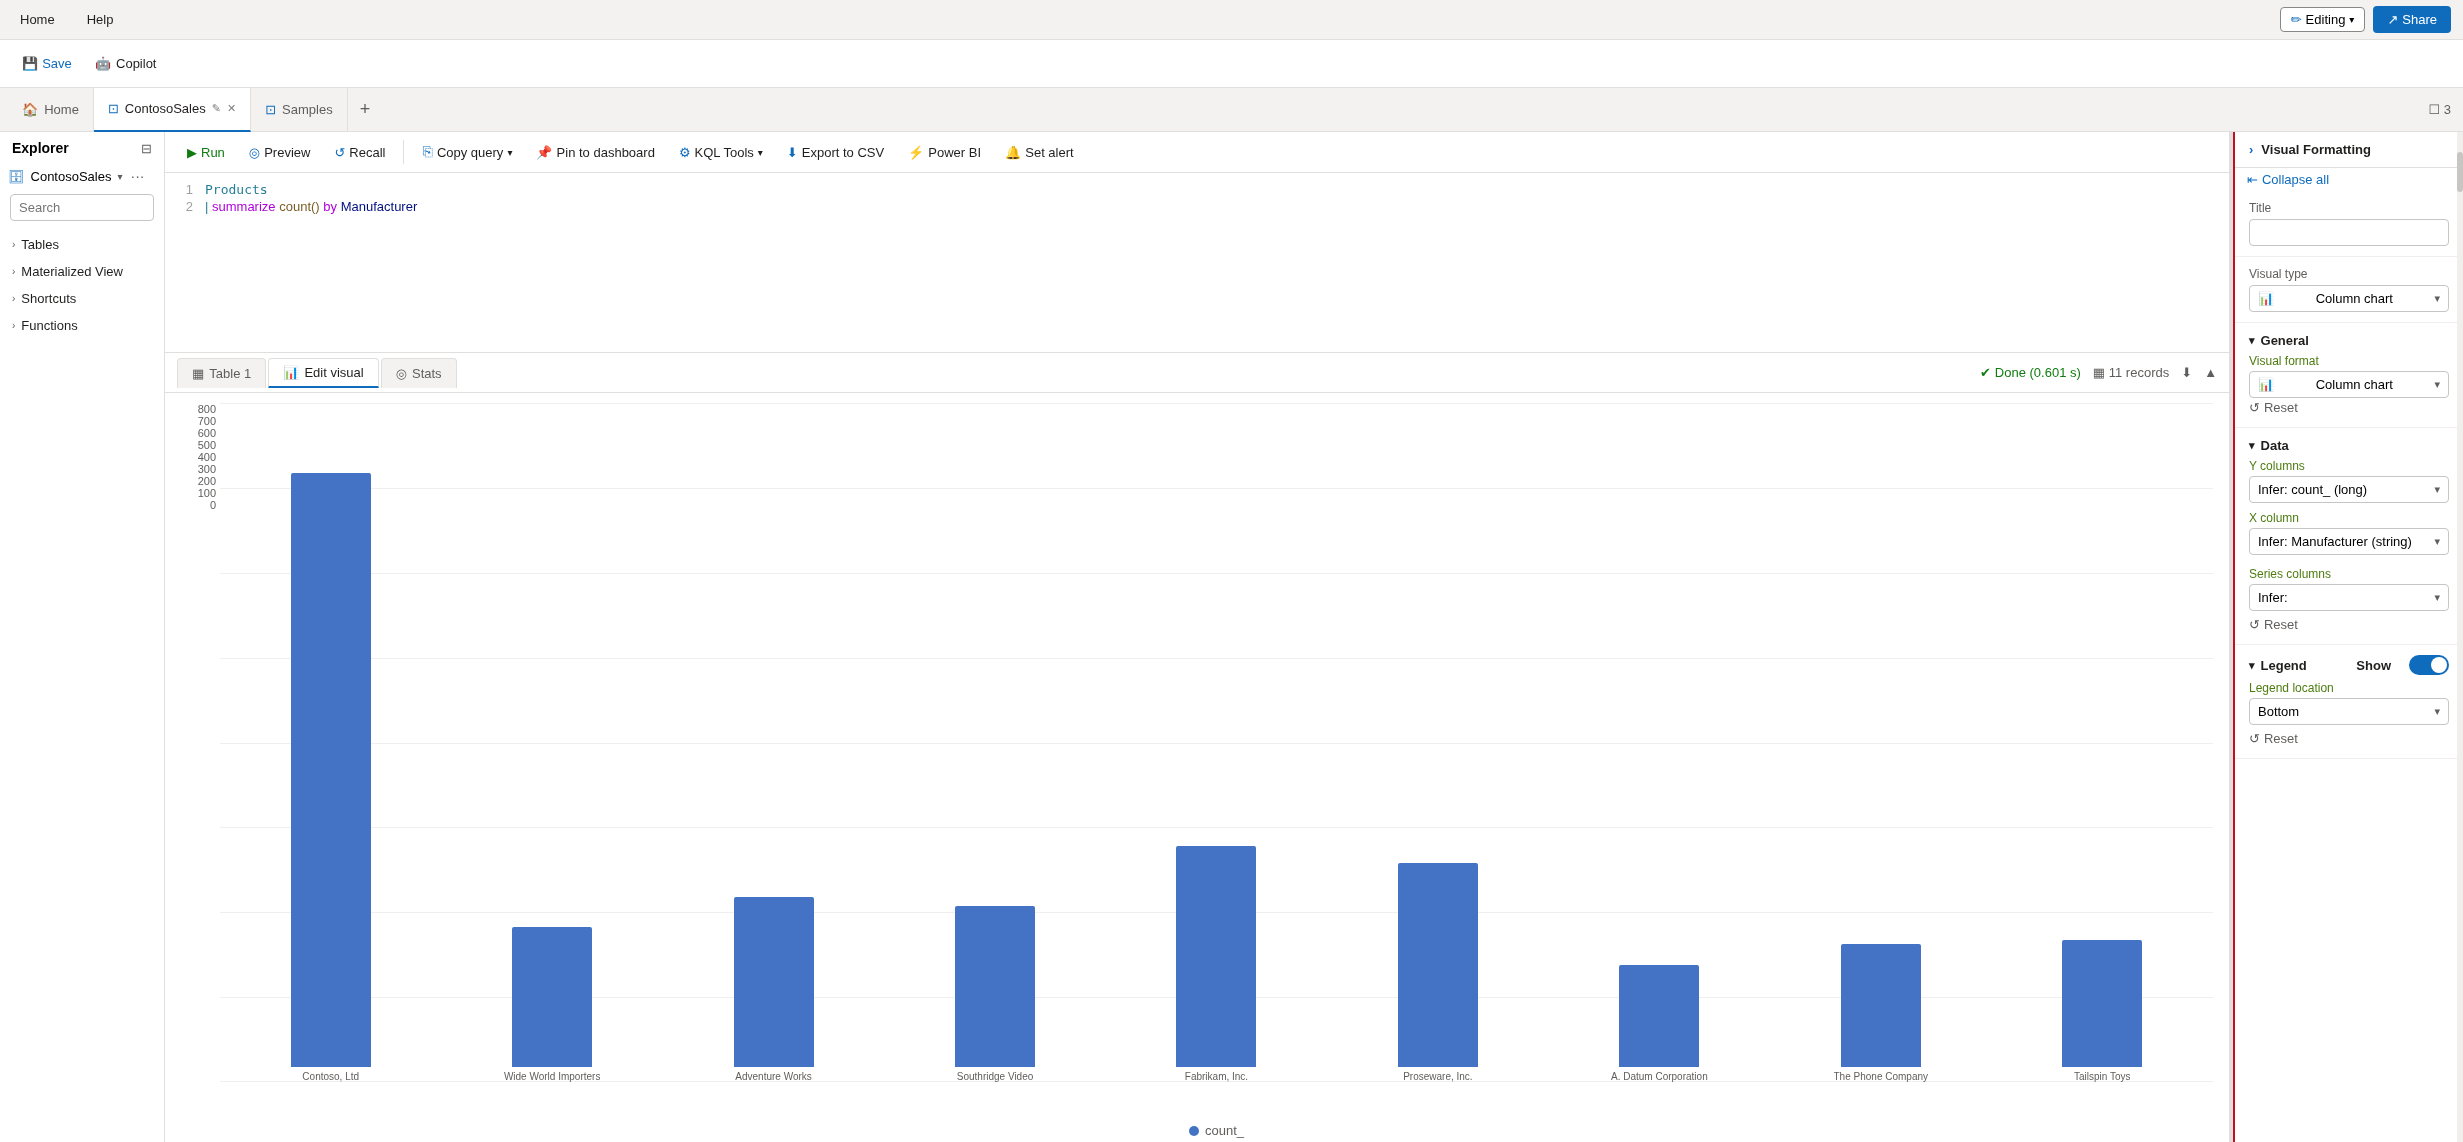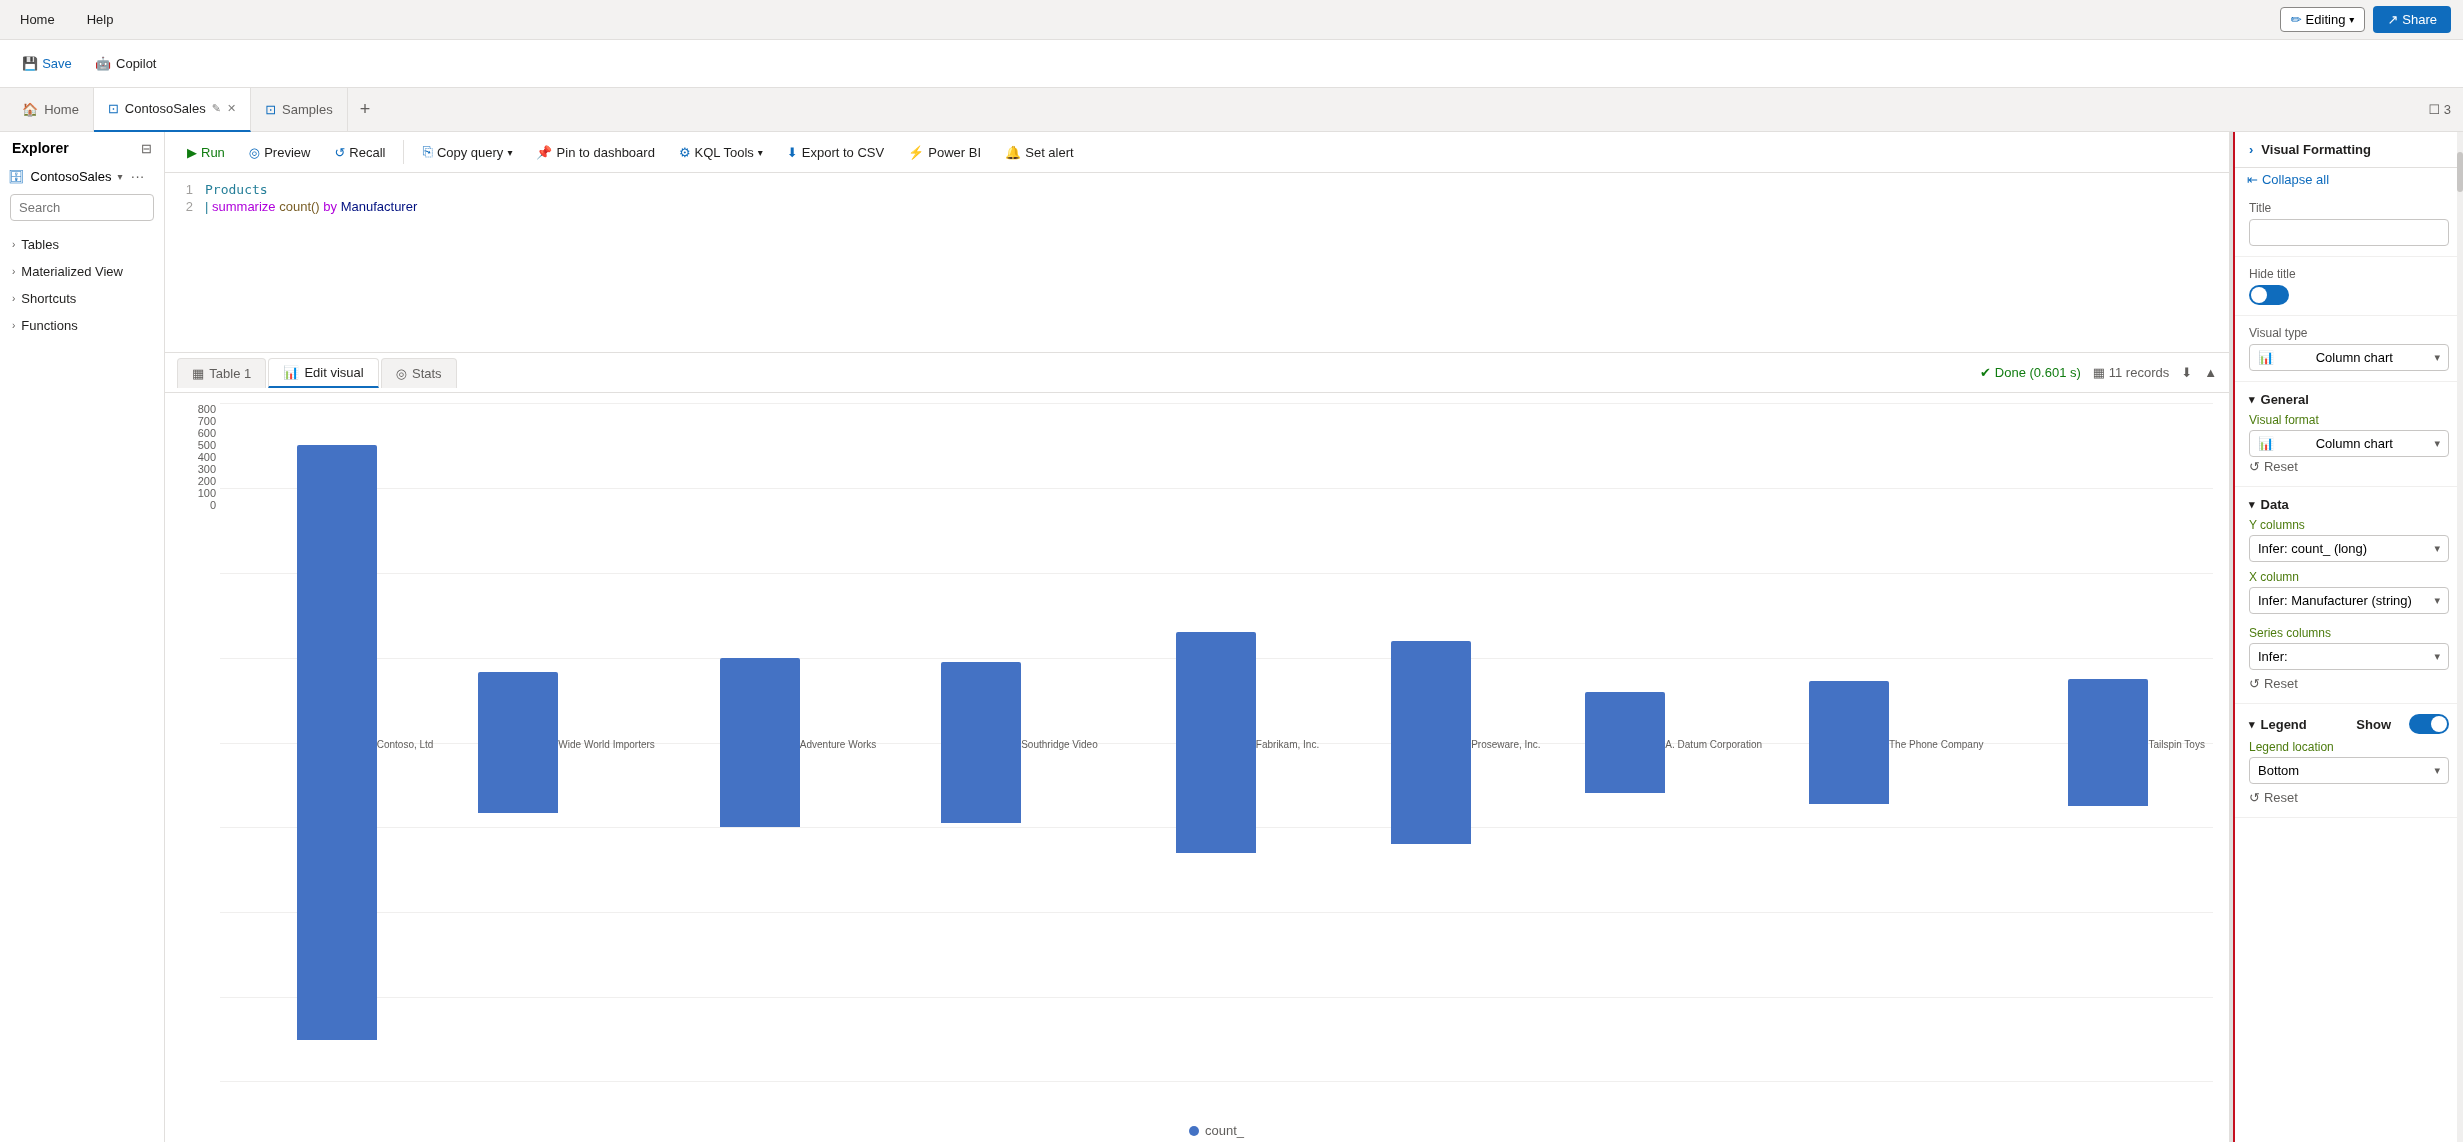--- a/index.html
+++ b/index.html
@@ -133,21 +133,21 @@
       position: absolute; left: 0; right: 0; top: 0; bottom: 0;
     }
     .grid-line {
       position: absolute; left: 0; right: 0; border-top: 1px solid #f0efee;
     }
     .bars-container {
       position: absolute; left: 0; right: 0; bottom: 0; top: 0;
       display: flex; align-items: flex-end; gap: 0;
     }
     .bar-group {
-      flex: 1; display: flex; flex-direction: row; align-items: center;
+      flex: 1; display: flex; flex-direction: column; align-items: center;
       height: 100%; justify-content: flex-end; padding: 0 8px;
     }
     .bar { width: 100%; background: #4472c4; border-radius: 2px 2px 0 0; max-width: 80px; }
     .bar-label {
       font-size: 10px; color: #605e5c; text-align: center; margin-top: 4px;
       white-space: nowrap; overflow: hidden; text-overflow: ellipsis; max-width: 100px;
     }
     .chart-legend {
       position: absolute; bottom: 4px; left: 55px; right: 16px;
       display: flex; justify-content: center; align-items: center; gap: 6px;
@@ -477,26 +477,20 @@
     <button class="collapse-all-btn">
       <span style="font-size:13px;">⇤</span>
       <span>Collapse all</span>
     </button>
 
     <div class="panel-section">
       <div class="panel-label">Title</div>
       <input class="panel-input" type="text" value="" style="">
     </div>
 
-    <div class="panel-section">
-      <div class="panel-label">Hide title</div>
-      <div class="toggle-switch">
-        <div class="toggle-knob left"></div>
-      </div>
-    </div>
 
     <div class="panel-section">
       <div class="panel-label">Visual type</div>
       <div class="panel-select-row">
         <span style="color:#0f6cbd;">📊</span>
         <span>Column chart</span>
         <span class="sel-icon">▾</span>
       </div>
     </div>
 

